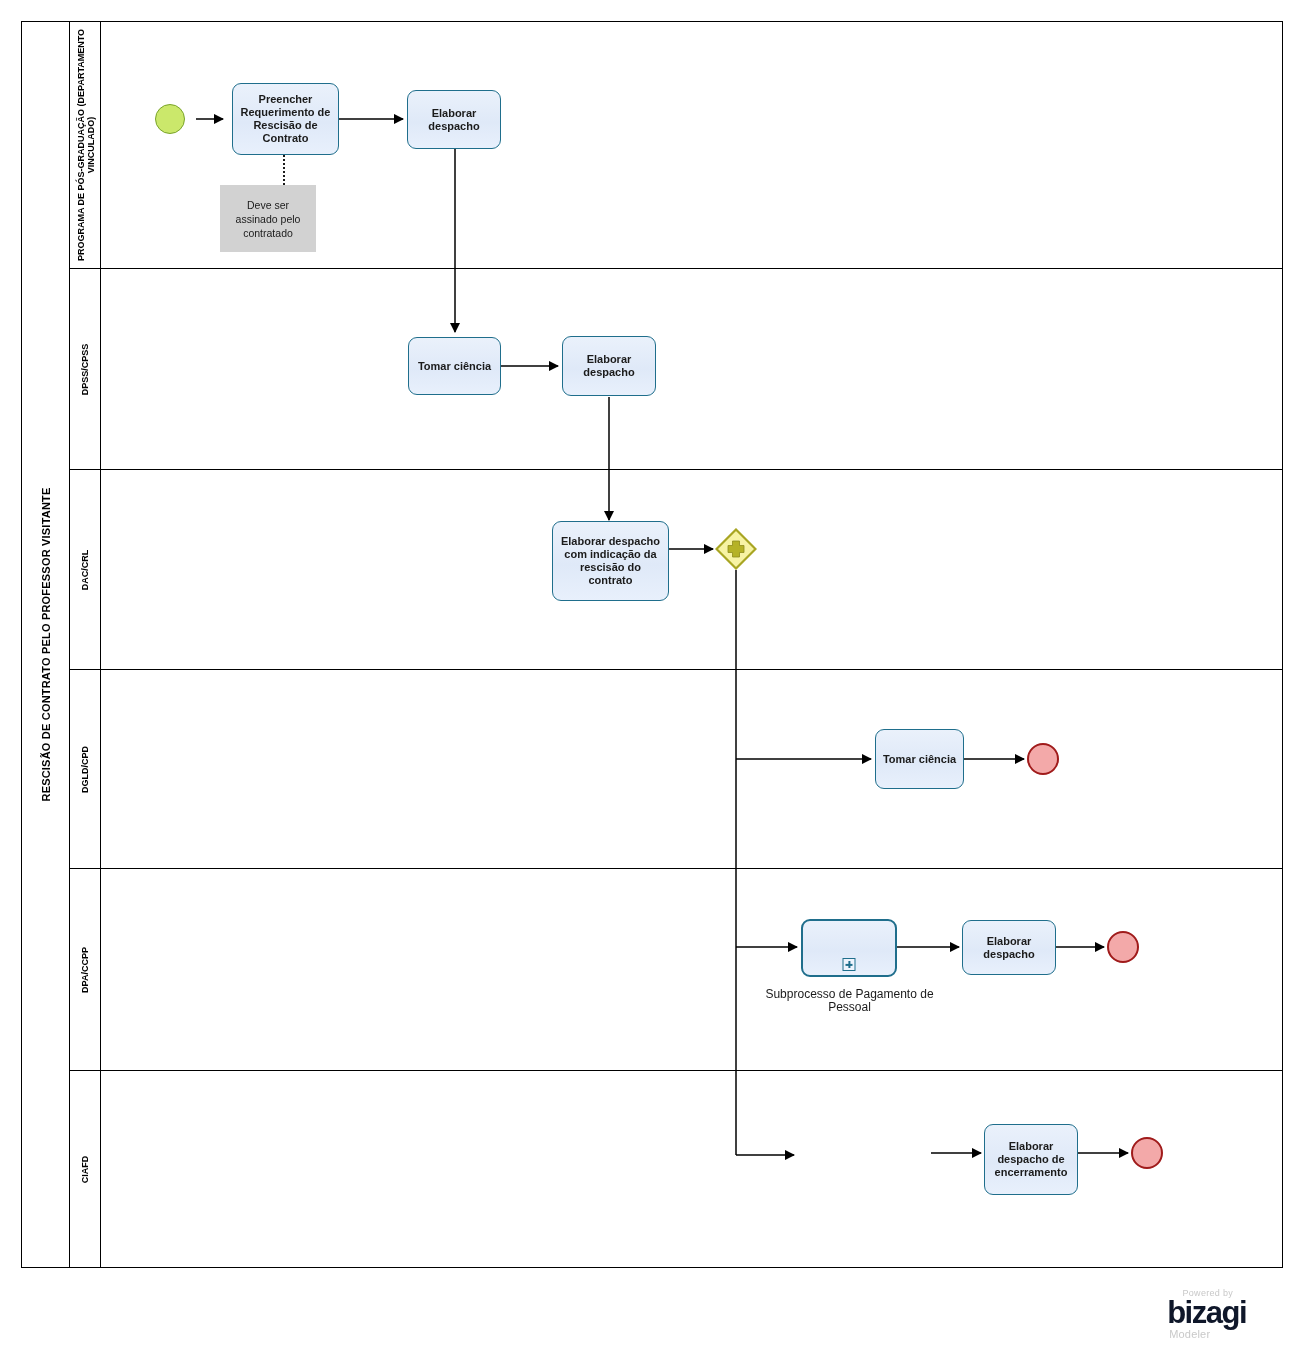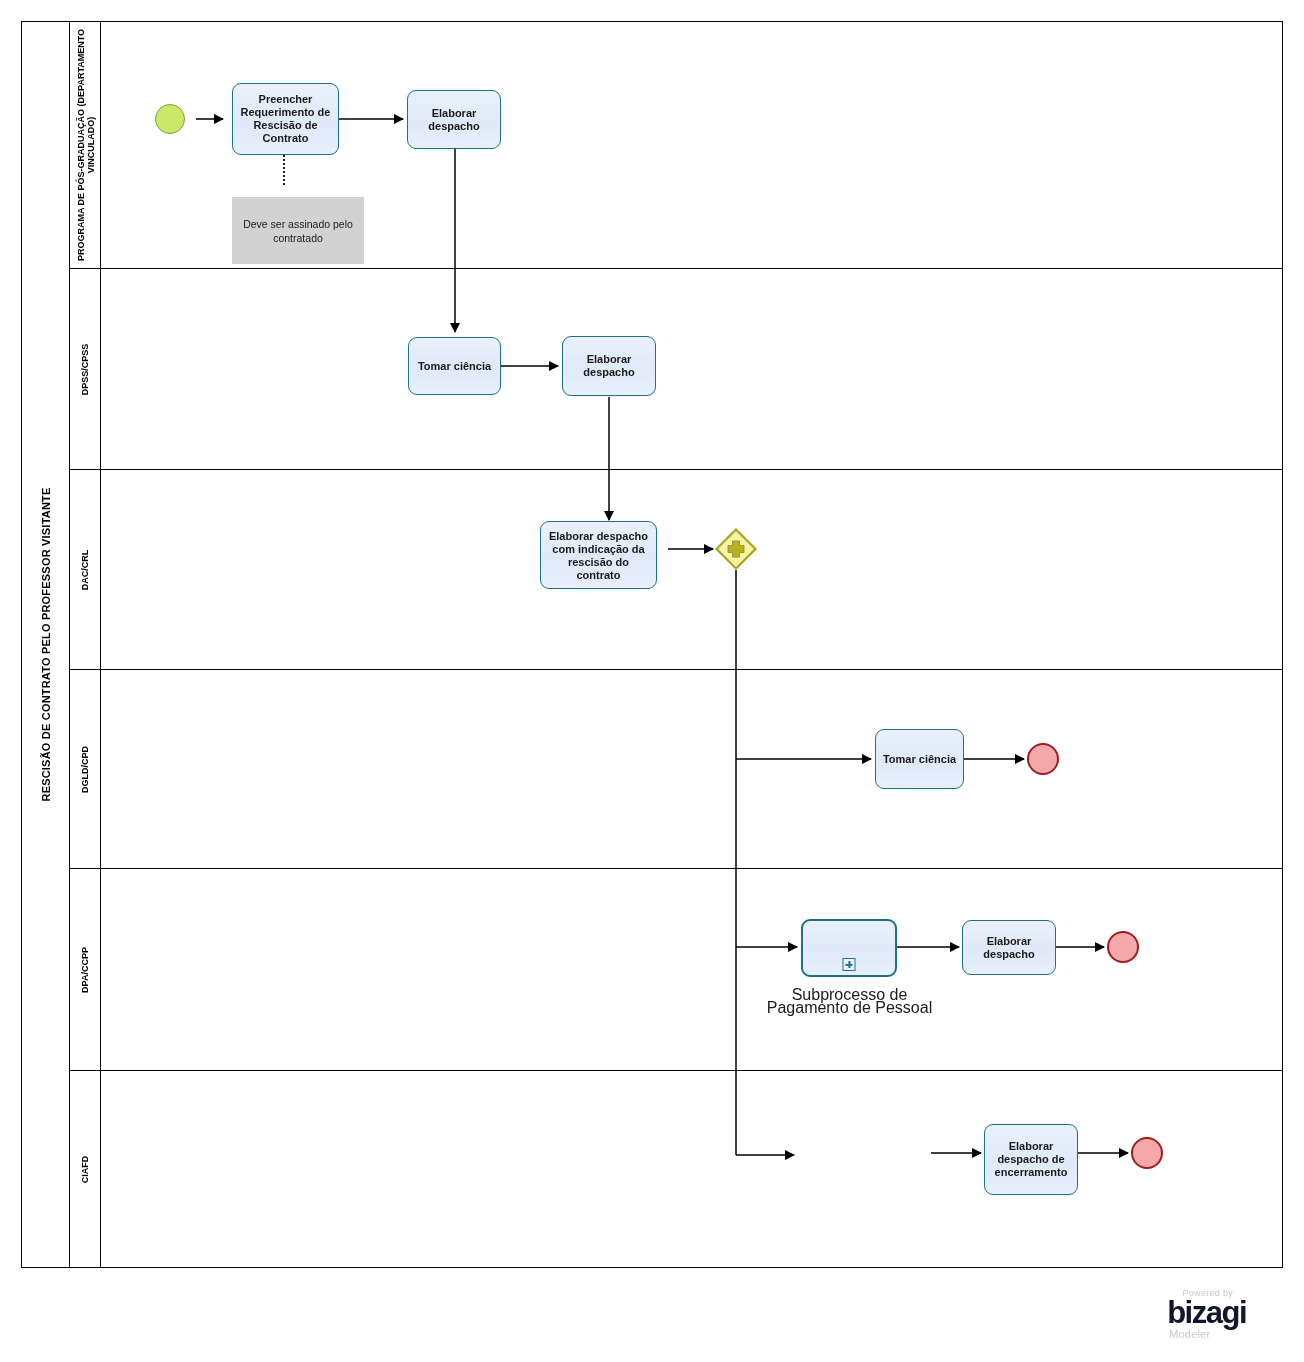--- a/index.html
+++ b/index.html
@@ -146,21 +146,21 @@
   .subprocess-marker::before {
     left: 50%; top: 2px; width: 2.2px; height: 6.6px; transform: translateX(-50%);
   }
   .subprocess-marker::after {
     top: 50%; left: 2px; height: 2.2px; width: 6.6px; transform: translateY(-50%);
   }
 
   .sub-label {
     position: absolute;
     text-align: center;
-    font-size: 16px;
+    font-size: 12px;
     line-height: 13px;
     color: #1b1b1b;
   }
 
   .start-event {
     position: absolute;
     width: 30px;
     height: 30px;
     border-radius: 50%;
     background: #cbe86b;
@@ -318,33 +318,33 @@
   <div class="start-event" style="left:155px;top:104px;"></div>
 
   <div class="task" style="left:232px;top:83px;width:107px;height:72px;">
     <span class="task-text">Preencher Requerimento de Rescisão de Contrato</span>
   </div>
 
   <div class="task" style="left:407px;top:90px;width:94px;height:59px;">
     <span class="task-text">Elaborar despacho</span>
   </div>
 
-  <div class="annotation" style="left:232px;top:185px;width:132px;height:67px;margin-top:12px;">
+  <div class="annotation" style="left:220px;top:185px;width:96px;height:67px;">
     <span>Deve ser assinado pelo contratado</span>
   </div>
 
   <div class="task" style="left:408px;top:337px;width:93px;height:58px;">
     <span class="task-text">Tomar ciência</span>
   </div>
 
   <div class="task" style="left:562px;top:336px;width:94px;height:60px;">
     <span class="task-text">Elaborar despacho</span>
   </div>
 
-  <div class="task" style="left:540px;top:521px;width:117px;height:68px;align-items:flex-end;">
+  <div class="task" style="left:552px;top:521px;width:117px;height:80px;">
     <span class="task-text">Elaborar despacho com indicação da rescisão do contrato</span>
   </div>
 
   <div class="gateway" style="left:715px;top:528px;">
     <svg width="42" height="42" viewBox="0 0 42 42">
       <polygon points="21,1.5 40.5,21 21,40.5 1.5,21" fill="#f7f3a4" stroke="#a8a522" stroke-width="2.2"></polygon>
       <path d="M 17.5 13 L 24.5 13 L 24.5 17.5 L 29 17.5 L 29 24.5 L 24.5 24.5 L 24.5 29 L 17.5 29 L 17.5 24.5 L 13 24.5 L 13 17.5 L 17.5 17.5 Z" fill="#b5b226" stroke="#8e8b1a" stroke-width="0.8"></path>
     </svg>
   </div>
 

